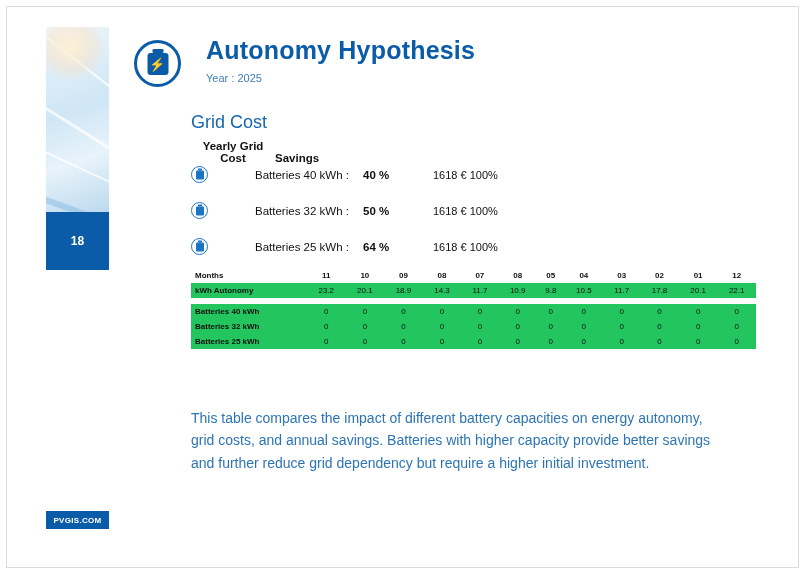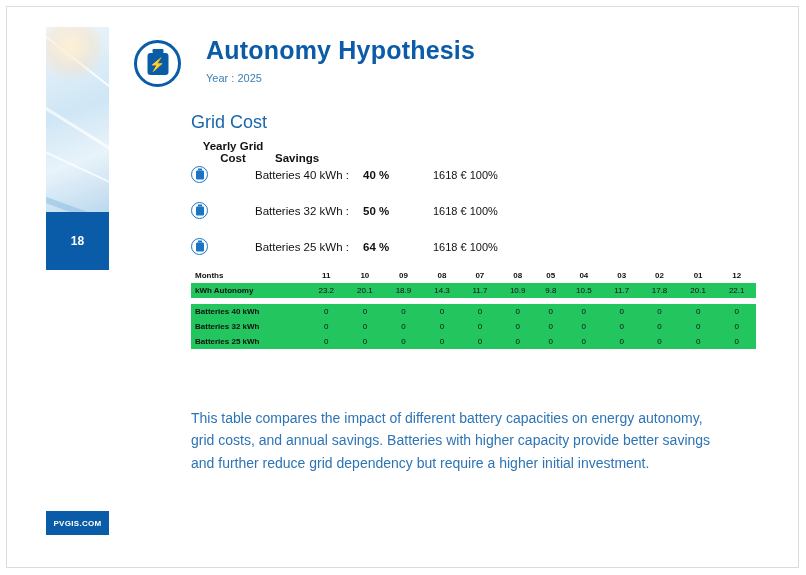--- a/index.html
+++ b/index.html
@@ -273,21 +273,21 @@
     line-height: 1.6;
     color: #2d74b5;
     margin-top: 24px;
   }
 
   .footer-tag {
     position: absolute;
     left: 46px;
     top: 511px;
     width: 63px;
-    height: 24px;
+    height: 18px;
     background: #0b5ca8;
     color: #ffffff;
     font-size: 8px;
     font-weight: bold;
     letter-spacing: 0.3px;
     display: flex;
     align-items: center;
     justify-content: center;
   }
 </style>

